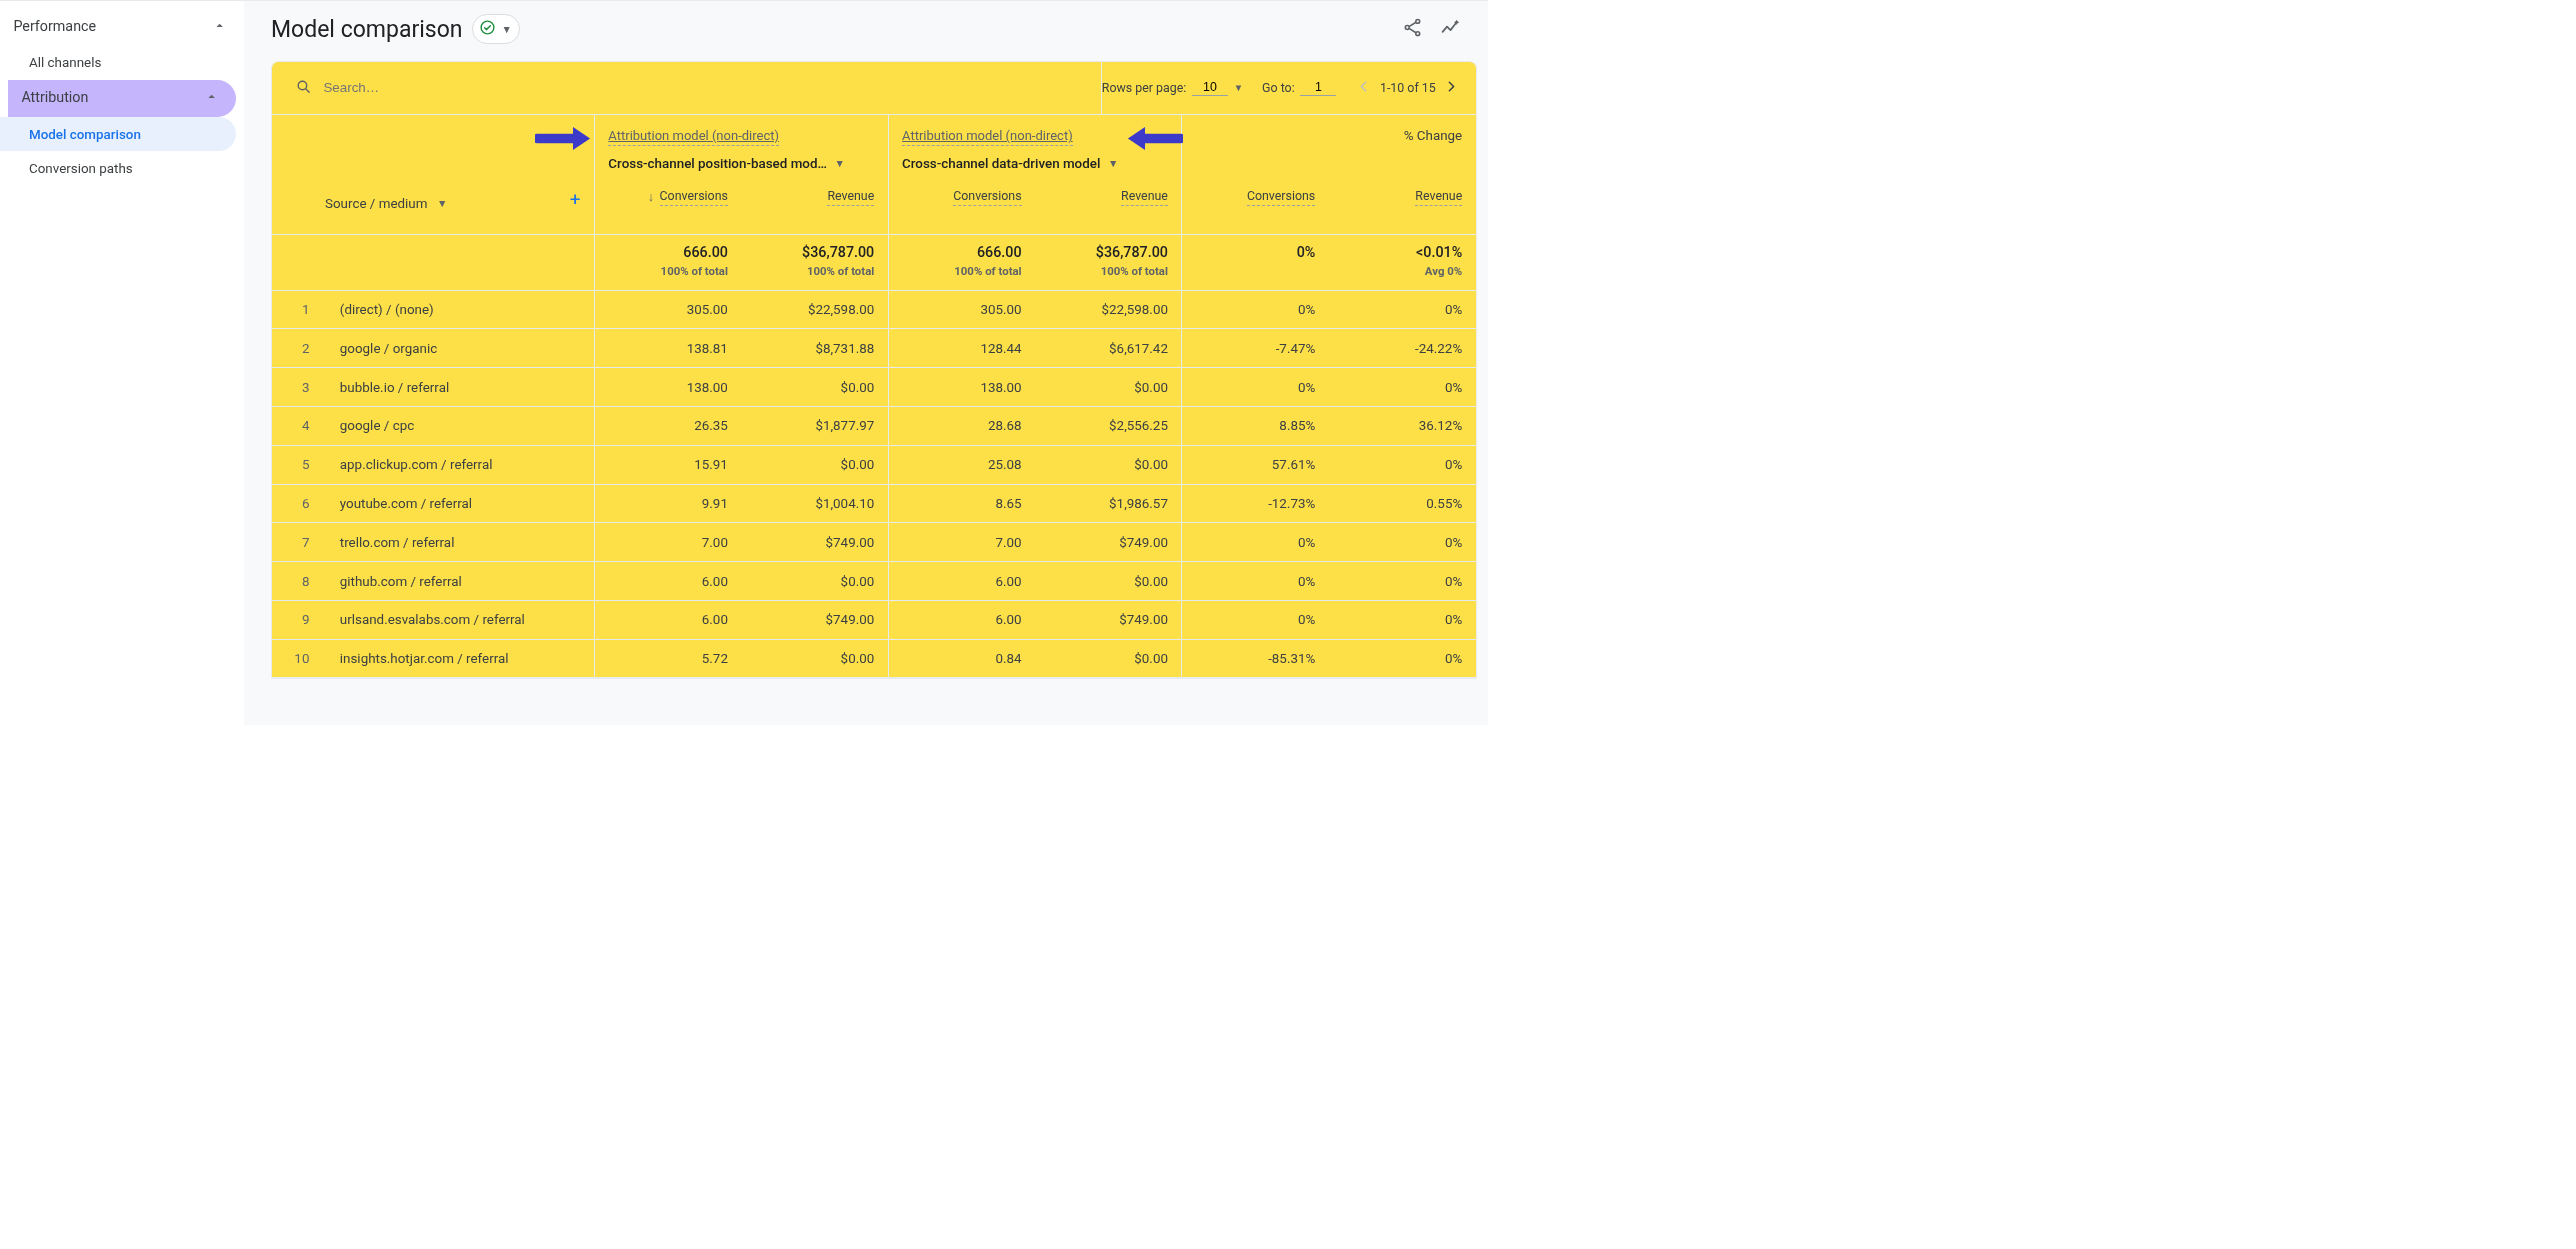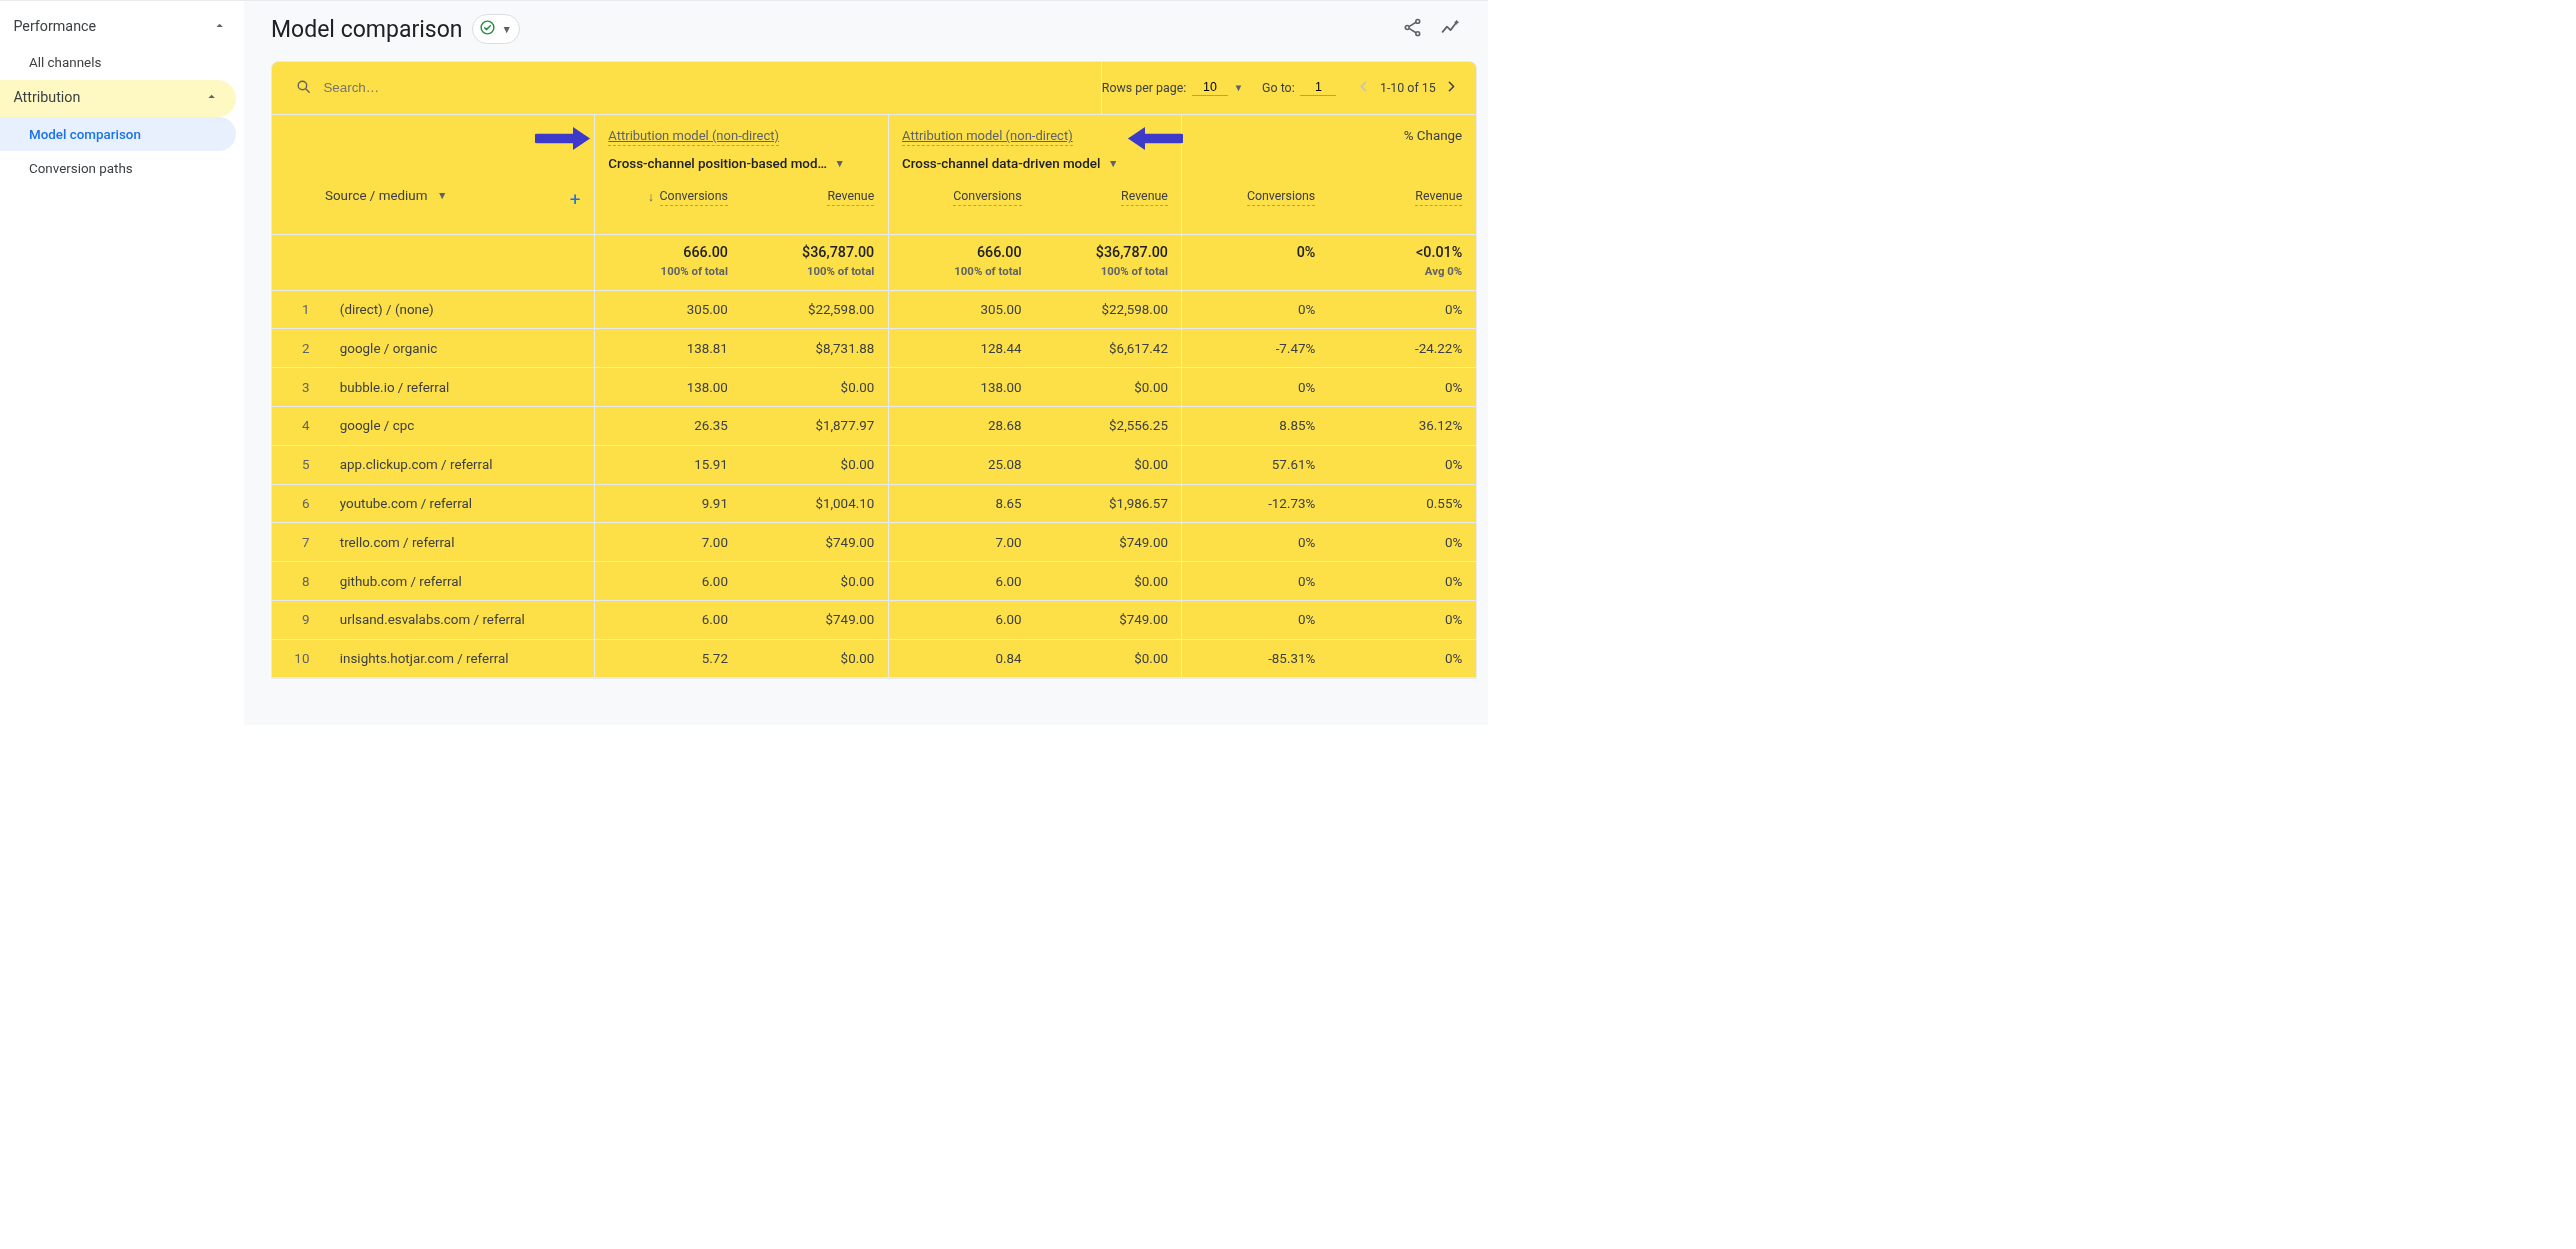--- a/index.html
+++ b/index.html
@@ -23,23 +23,24 @@
   }
   .nav-group-header {
     display: flex;
     justify-content: space-between;
     padding: 9.5px 17px 9.5px 13.4px;
     font-size: 14.3px;
     color: #3c4043;
     cursor: pointer;
   }
   .nav-group-header.active-group {
-    background: #fef9c3;
+    background: #c4b5fd;
     border-radius: 0 23px 23px 0;
     margin-right: 7.6px;
+    margin-left: 8px;
   }
   .nav-sub-item {
     padding: 9.5px 17px 9.5px 29px;
     font-size: 13.4px;
     color: #3c4043;
     cursor: pointer;
     border-radius: 0 23px 23px 0;
     margin-right: 7.6px;
   }
   .nav-sub-item.active {
@@ -137,21 +138,21 @@
   }
   .model-selector .dd { color: #5f6368; font-size: 10.5px; }
   .change-label { text-align: right; color: #3c4043; font-size: 13.4px; padding-top: 25px; }
 
   .metric-header-row td {
     padding: 13.4px 13.4px 23px 13.4px;
     vertical-align: top;
     border-bottom: 1px solid #e8eaed;
   }
   .dim-header {
-    display: flex; align-items: flex-start; justify-content: space-between;
+    display: flex; align-items: flex-end; justify-content: space-between;
     color: #3c4043;
   }
   .dim-label-wrap { display: flex; align-items: center; gap: 9.5px; }
   .dim-dd { color: #5f6368; font-size: 10.5px; }
   .add-plus { color: #1a73e8; font-size: 19px; font-weight: 400; cursor: pointer; }
   .metric-head {
     text-align: right; color: #3c4043; font-size: 12.4px;
     display: flex; justify-content: flex-end; align-items: center; gap: 5.7px;
   }
   .metric-head .u { border-bottom: 1px dashed #9aa0a6; padding-bottom: 1.9px; }

